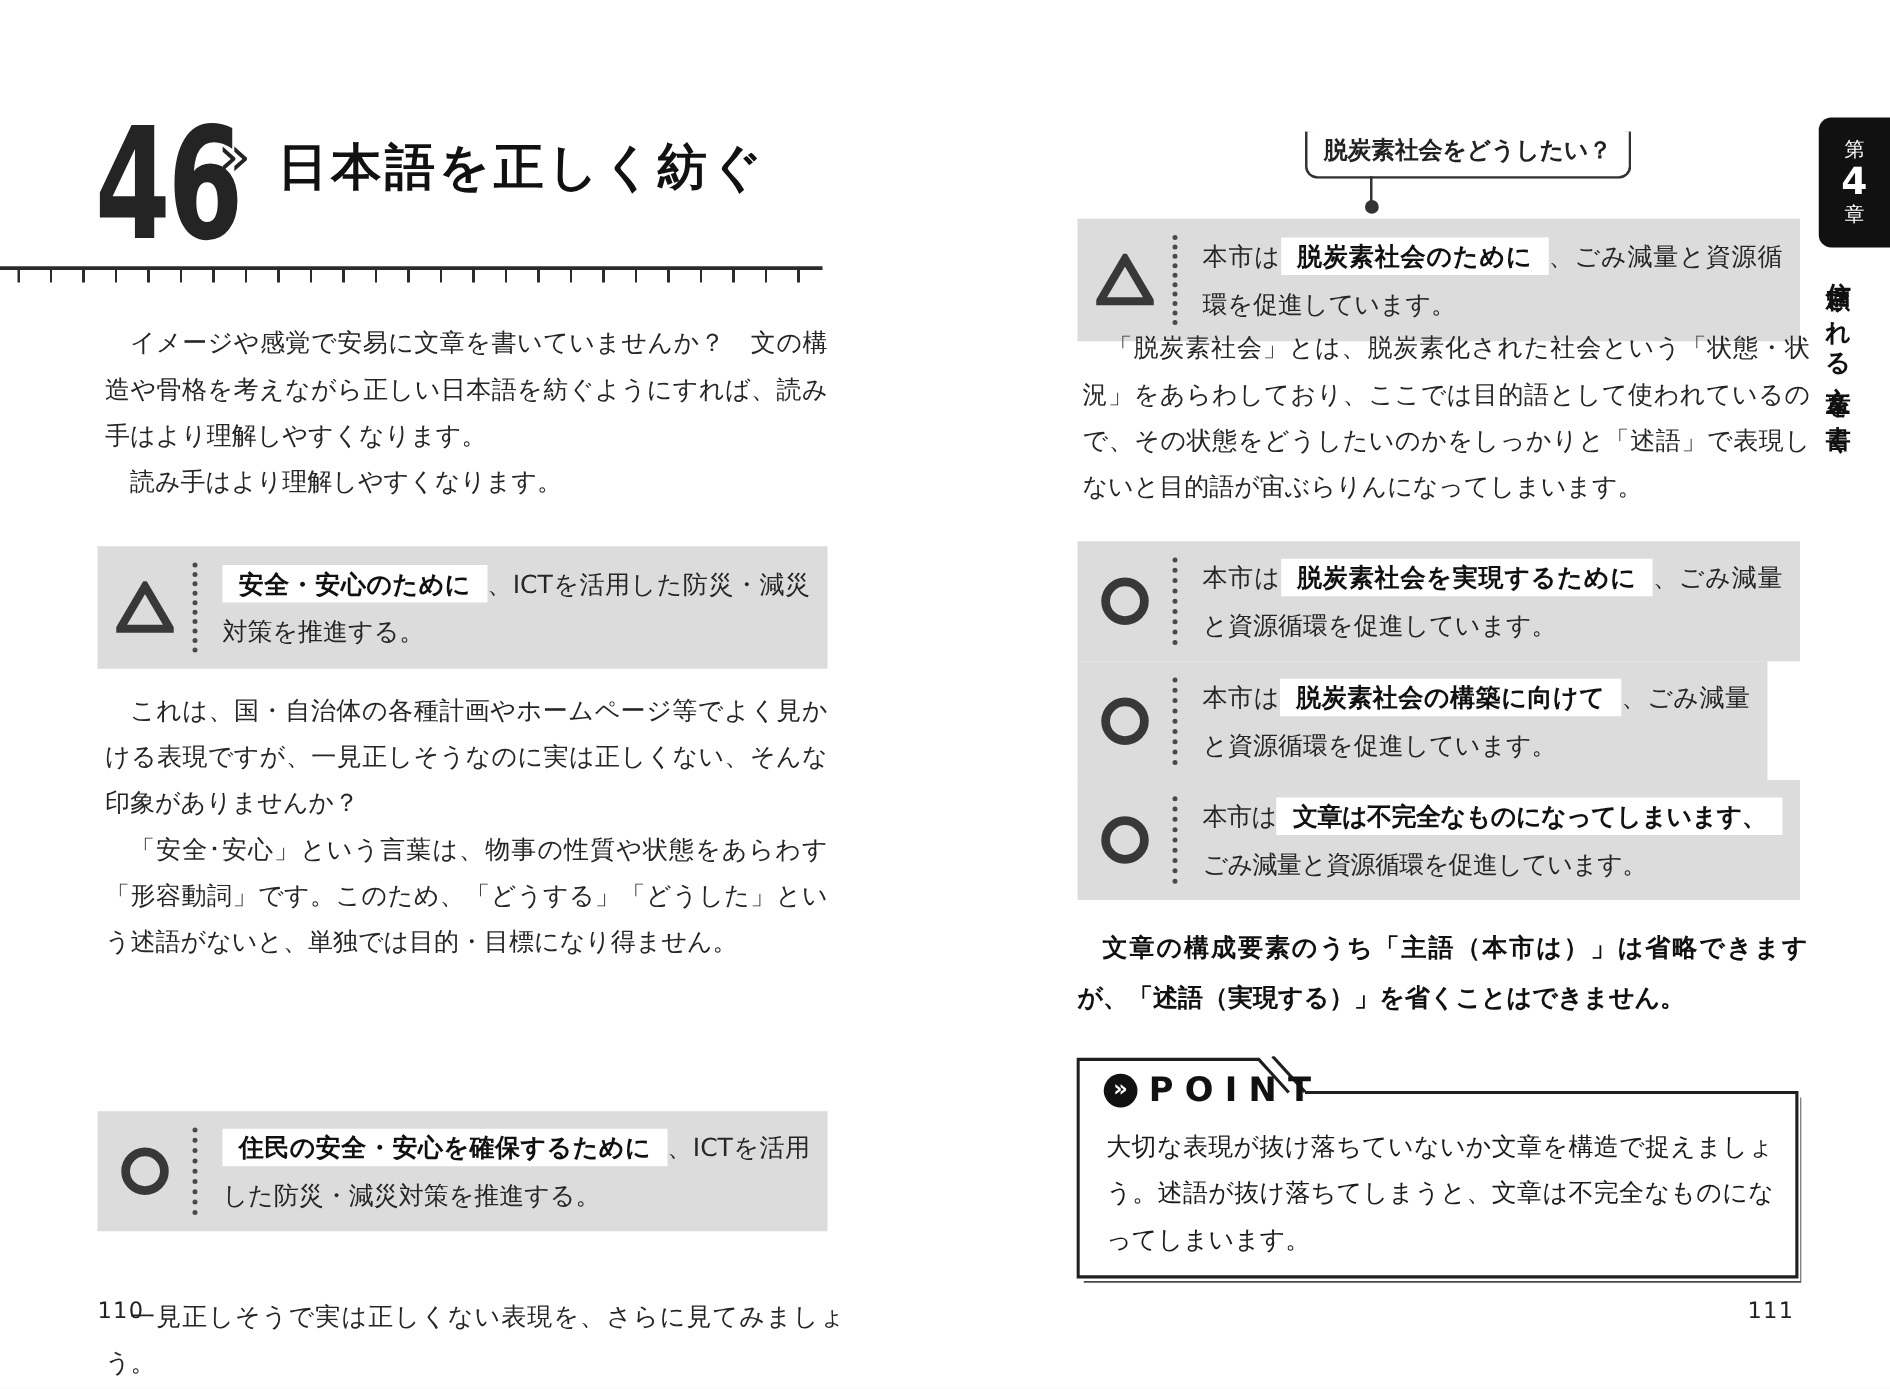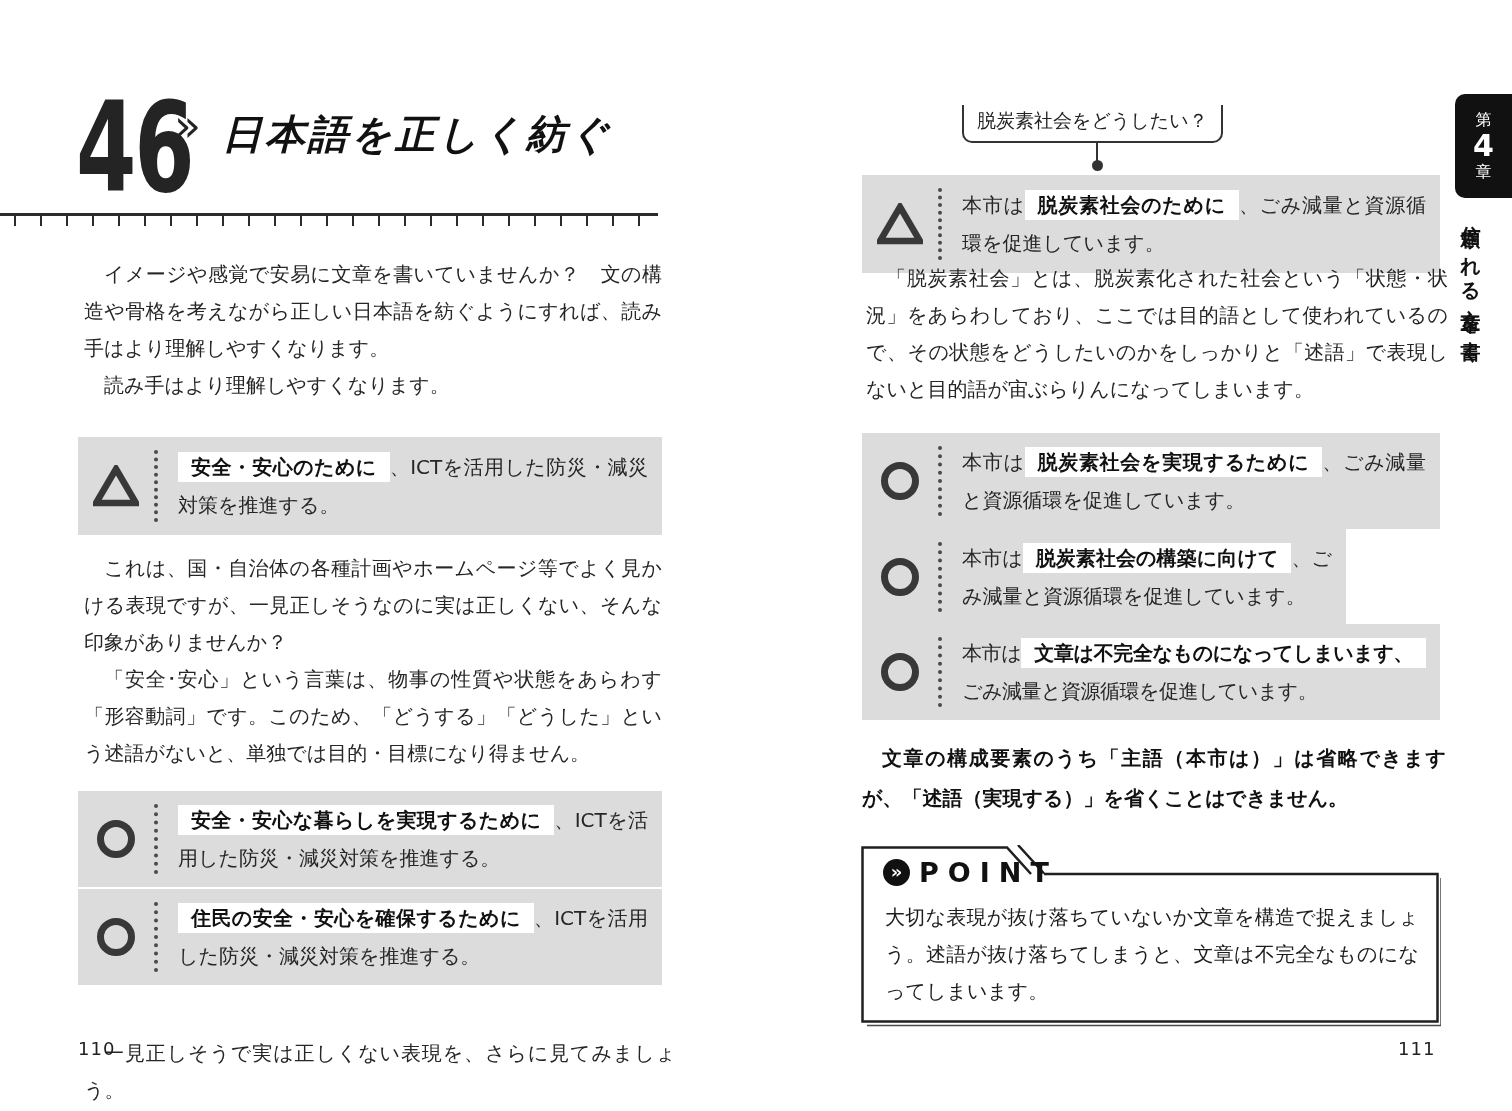--- a/index.html
+++ b/index.html
@@ -51,21 +51,21 @@
               letter-spacing:3px;color:#111;}
   .pn{font-size:18px;color:#222;letter-spacing:1px;}
 </style>
 </head>
 <body>
 
 <div id="page">
 
   <div class="abs big-num" style="left:76px;top:86px;">46</div>
   <div class="abs chev" style="left:174px;top:104px;">»</div>
-  <div class="abs sec-title" style="left:222px;top:112px;font-style:italic;">日本語を正しく紡ぐ</div>
+  <div class="abs sec-title" style="left:222px;top:112px;">日本語を正しく紡ぐ</div>
   <div class="abs rule" style="left:0;top:213px;width:658px;"></div>
 
   <div class="abs serif" style="left:84px;top:256px;width:578px;">
     <p>イメージや感覚で安易に文章を書いていませんか？　文の構造や骨格を考えながら正しい日本語を紡ぐようにすれば、読み手はより理解しやすくなります。</p>
     <p>読み手はより理解しやすくなります。</p>
   </div>
 
   <div class="abs ex" style="left:78px;top:437px;width:584px;min-height:98px;">
     <div class="ex-mark">
       <svg width="46" height="42" viewBox="0 0 46 42">
@@ -74,47 +74,38 @@
     </div>
     <div class="ex-dots"></div>
     <div class="ex-body"><span class="hl">安全・安心のために</span><span>、ICTを活用した防災・減災対策を推進する。</span></div>
   </div>
 
   <div class="abs serif" style="left:84px;top:550px;width:578px;">
     <p>これは、国・自治体の各種計画やホームページ等でよく見かける表現ですが、一見正しそうなのに実は正しくない、そんな印象がありませんか？</p>
     <p>「安全･安心」という言葉は、物事の性質や状態をあらわす「形容動詞」です。このため、「どうする」「どうした」という述語がないと、単独では目的・目標になり得ません。</p>
   </div>
 
-  <div class="abs ex" style="left:78px;top:791px;width:584px;min-height:88px;">
-    <div class="ex-mark">
-      <svg width="42" height="42" viewBox="0 0 42 42">
-          <circle cx="21" cy="21" r="15.5" fill="none" stroke="#383838" stroke-width="7"></circle>
-        </svg>
-    </div>
-    <div class="ex-dots"></div>
-    <div class="ex-body"><span class="hl">安全・安心な暮らしを実現するために</span><span>、ICTを活用した防災・減災対策を推進する。</span></div>
-  </div>
 
   <div class="abs ex" style="left:78px;top:889px;width:584px;min-height:96px;">
     <div class="ex-mark">
       <svg width="42" height="42" viewBox="0 0 42 42">
           <circle cx="21" cy="21" r="15.5" fill="none" stroke="#383838" stroke-width="7"></circle>
         </svg>
     </div>
     <div class="ex-dots"></div>
     <div class="ex-body"><span class="hl">住民の安全・安心を確保するために</span><span>、ICTを活用した防災・減災対策を推進する。</span></div>
   </div>
 
   <div class="abs serif" style="left:84px;top:1035px;width:592px;">
     <p>一見正しそうで実は正しくない表現を、さらに見てみましょう。</p>
   </div>
 
   <div class="abs pn" style="left:78px;top:1038px;">110</div>
 
-  <div class="abs callout" style="left:962px;top:105px;">脱炭素社会をどうしたい？</div>
+  <div class="abs callout" style="left:1044px;top:105px;font-weight:bold;">脱炭素社会をどうしたい？</div>
   <div class="abs callout-line" style="left:1096px;top:141px;height:21px;"></div>
   <div class="abs callout-dot" style="left:1092px;top:160px;"></div>
 
   <div class="abs ex" style="left:862px;top:175px;width:578px;min-height:98px;">
     <div class="ex-mark">
       <svg width="46" height="42" viewBox="0 0 46 42">
           <polygon points="23,4 43,38 3,38" fill="none" stroke="#383838" stroke-width="6.5"></polygon>
         </svg>
     </div>
     <div class="ex-dots"></div>
@@ -128,21 +119,21 @@
   <div class="abs ex" style="left:862px;top:433px;width:578px;min-height:88px;">
     <div class="ex-mark">
       <svg width="42" height="42" viewBox="0 0 42 42">
           <circle cx="21" cy="21" r="15.5" fill="none" stroke="#383838" stroke-width="7"></circle>
         </svg>
     </div>
     <div class="ex-dots"></div>
     <div class="ex-body"><span>本市は</span><span class="hl">脱炭素社会を実現するために</span><span>、ごみ減量と資源循環を促進しています。</span></div>
   </div>
 
-  <div class="abs ex" style="left:862px;top:529px;width:484px;min-height:89px;">
+  <div class="abs ex" style="left:862px;top:529px;width:552px;min-height:89px;">
     <div class="ex-mark">
       <svg width="42" height="42" viewBox="0 0 42 42">
           <circle cx="21" cy="21" r="15.5" fill="none" stroke="#383838" stroke-width="7"></circle>
         </svg>
     </div>
     <div class="ex-dots"></div>
     <div class="ex-body"><span>本市は</span><span class="hl">脱炭素社会の構築に向けて</span><span>、ごみ減量と資源循環を促進しています。</span></div>
   </div>
 
   <div class="abs ex" style="left:862px;top:624px;width:578px;min-height:94px;">

